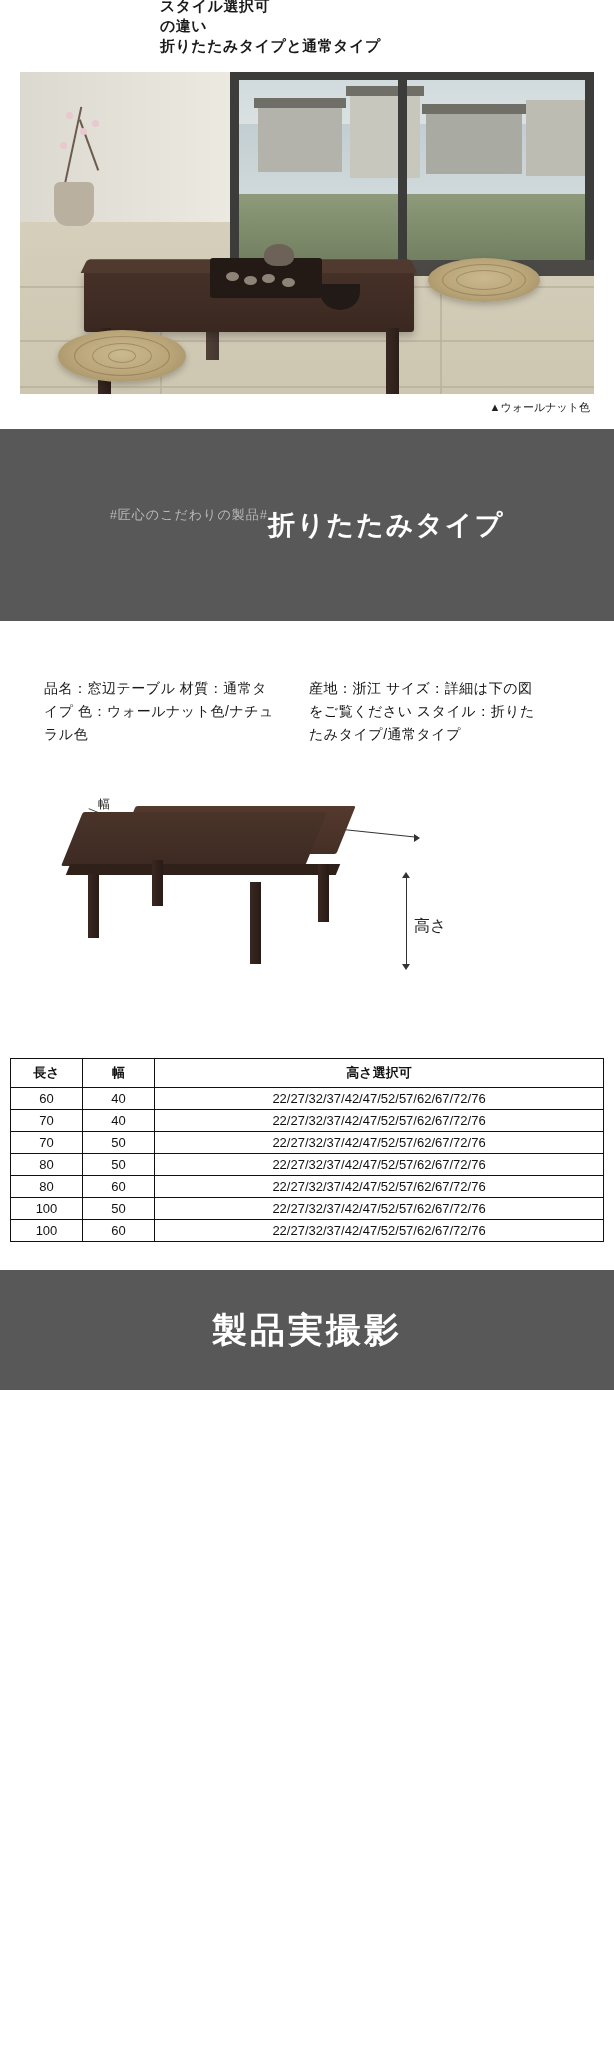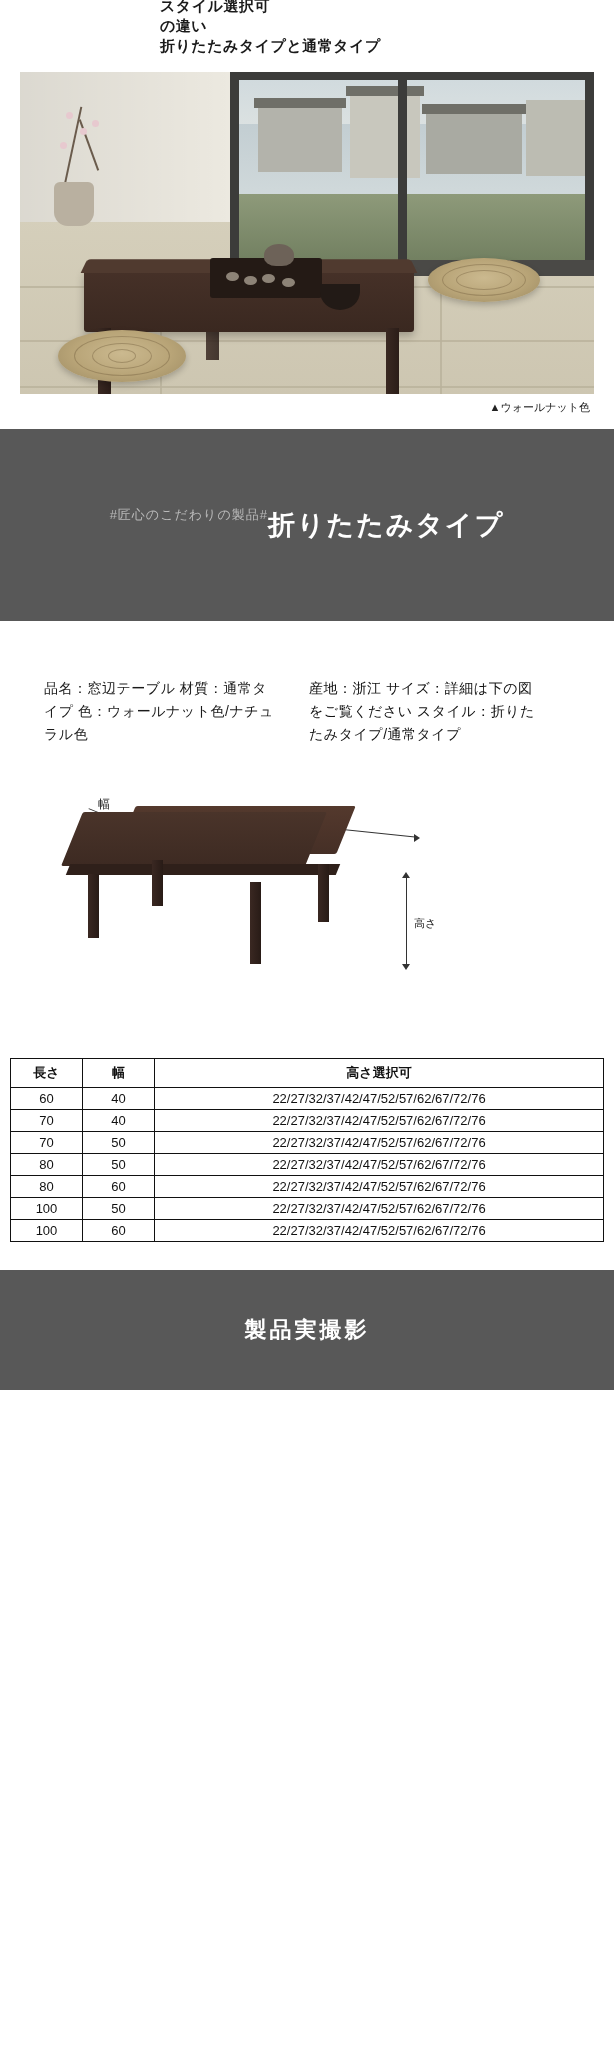--- a/index.html
+++ b/index.html
@@ -235,21 +235,21 @@
     position: relative;
     width: 614px;
     height: 250px;
     margin-top: 36px;
   }
   .d-label {
     position: absolute;
     font-size: 12px;
     color: #222;
   }
-  .d-label.small { font-size: 11px; }
+  .d-label.small { font-size: 16px; }
   .d-arrow {
     position: absolute;
     background: #333;
     height: 1px;
   }
   .d-arrow.v { width: 1px; height: auto; background:#333; }
   .d-head {
     position: absolute;
     width: 0; height: 0;
     border-style: solid;
@@ -308,21 +308,21 @@
   .bottom-band {
     margin-top: 28px;
     background: #585858;
     height: 120px;
     display: flex;
     align-items: center;
     justify-content: center;
   }
   .bottom-title {
     color: #fff;
-    font-size: 22px;
+    font-size: 35px;
     font-weight: 700;
     letter-spacing: 3px;
   }
 </style>
 </head>
 <body>
 
 <div class="top-heading">
   <div class="th-line1">スタイル選択可</div>
   <div>の違い</div>

